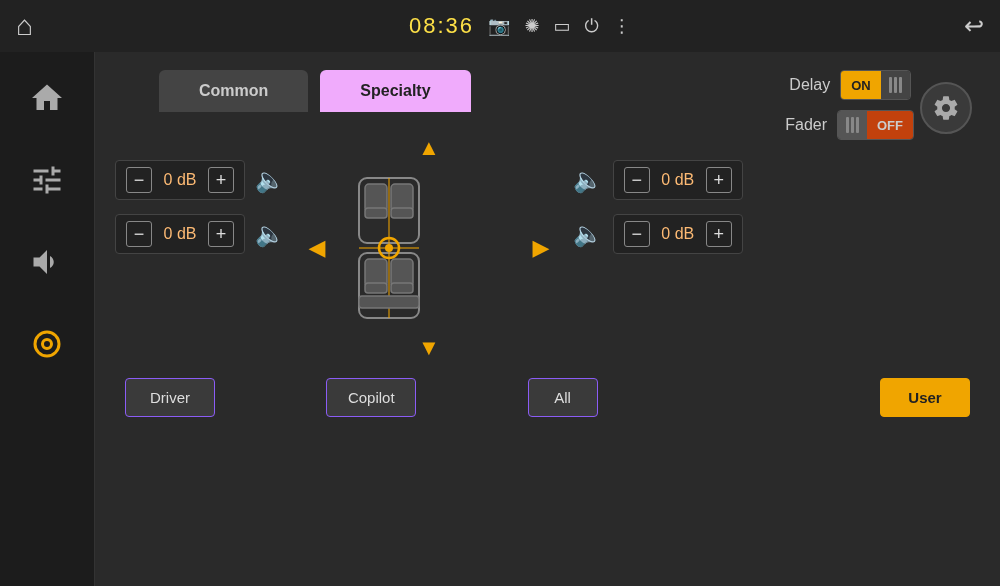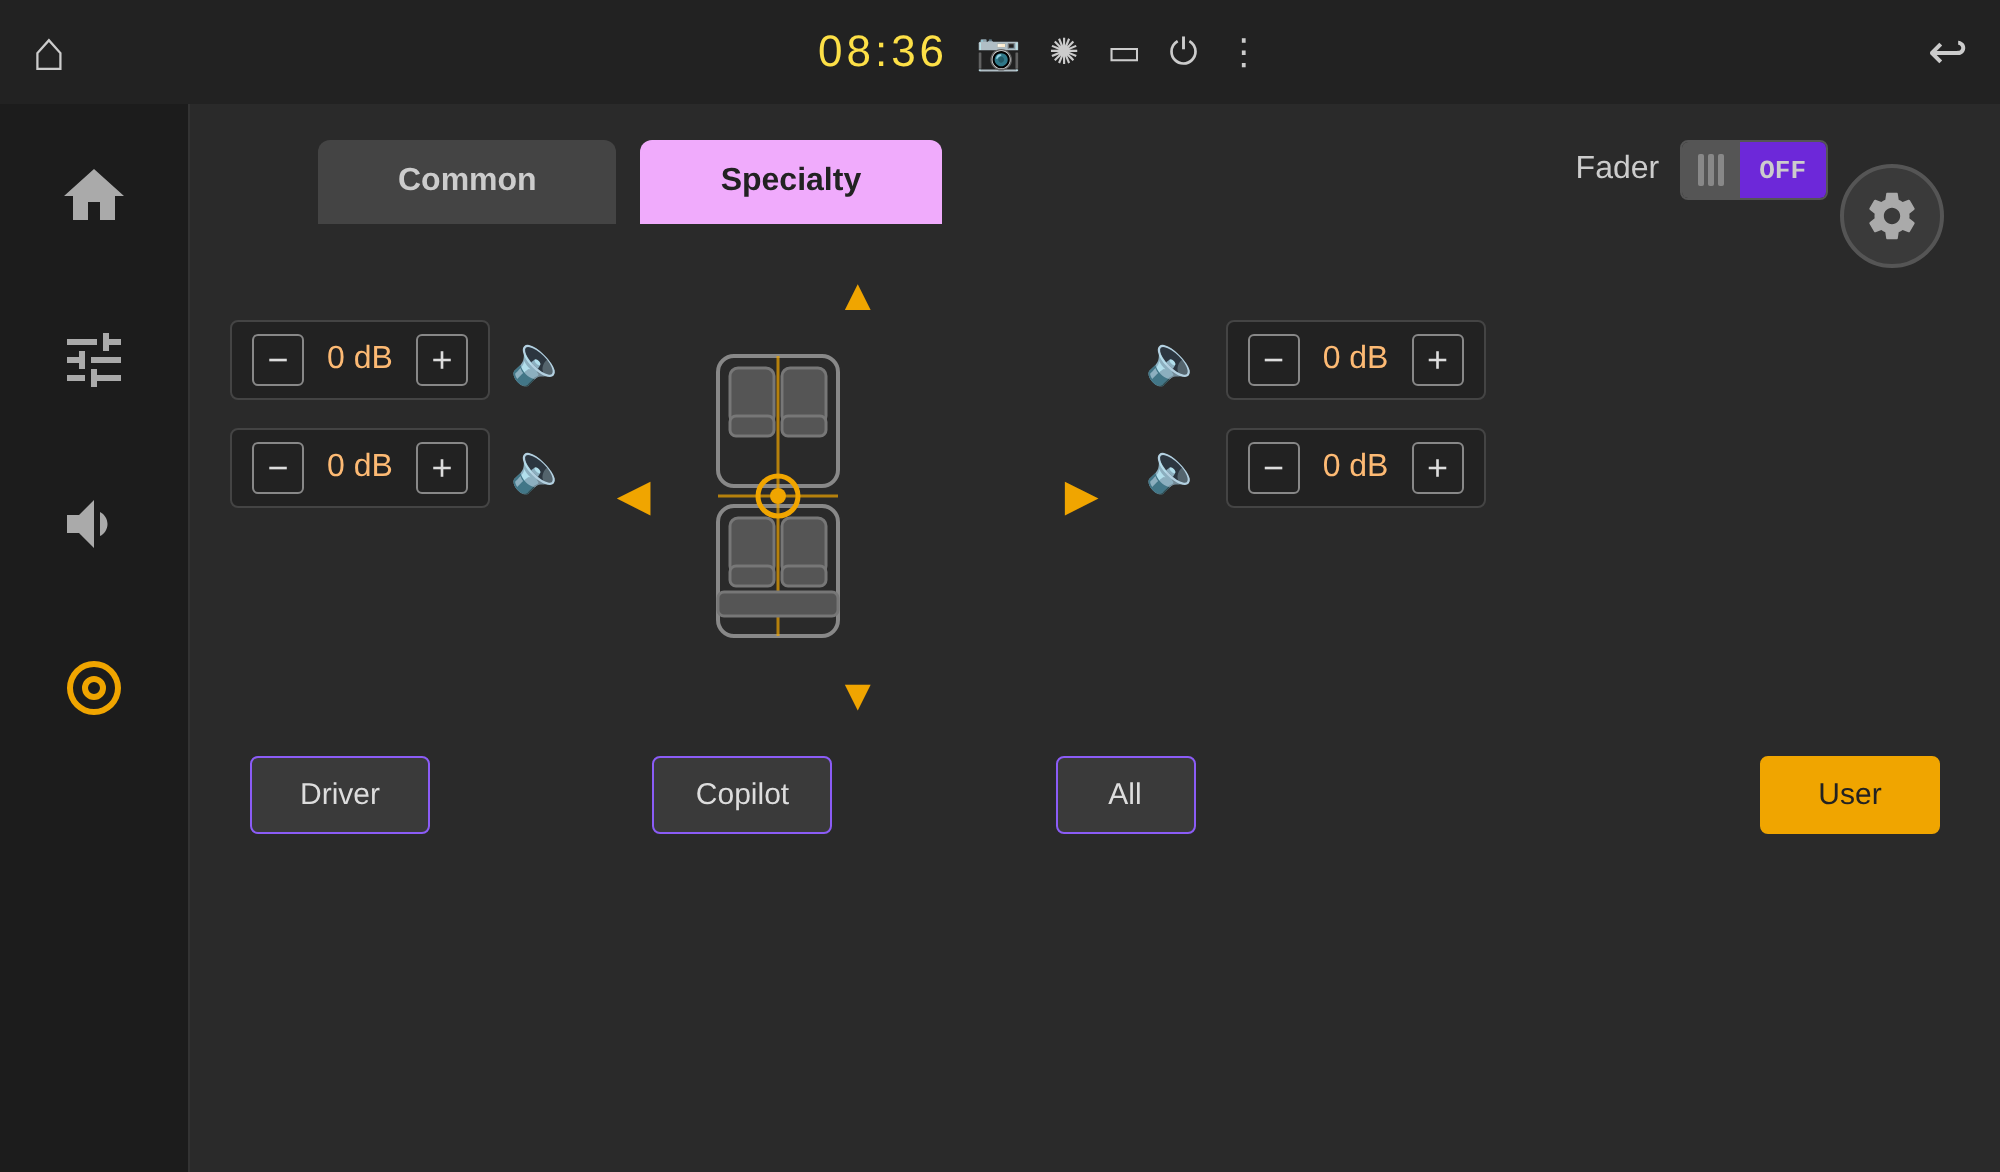--- a/index.html
+++ b/index.html
@@ -146,29 +146,28 @@
       align-items: center;
       gap: 2px;
     }
     .toggle-line {
       width: 3px;
       height: 16px;
       background: #888;
       border-radius: 1px;
     }
     .toggle-off {
-      background: #6d28d9;
+      background: #c2410c;
       color: #ccc;
       font-weight: bold;
       font-size: 13px;
       padding: 16px 10px;
       height: 100%;
       display: flex;
       align-items: center;
-      font-family: Liberation Mono, monospace;
     }
     .toggle-lines-left {
       background: #555;
       padding: 0 8px;
       height: 100%;
       display: flex;
       align-items: center;
       gap: 2px;
     }
 
@@ -247,21 +246,21 @@
       padding: 10px 20px;
       border-radius: 4px;
       cursor: pointer;
       min-width: 90px;
       text-align: center;
     }
     .ctrl-btn-active {
       background: #f0a500;
       border: 1px solid #f0a500;
       color: #222;
-      font-weight: normal;
+      font-weight: bold;
     }
 
     .center-diagram {
       display: flex;
       flex-direction: column;
       align-items: center;
       gap: 2px;
     }
   </style>
 </head>
@@ -310,20 +309,31 @@
 <div class="main">
 
   <div class="tab-bar">
     <button class="tab tab-common">Common</button>
     <button class="tab tab-specialty">Specialty</button>
   </div>
 
   <div class="right-controls">
     <div style="position:relative;display:flex;gap:10px;align-items:center;flex-direction:column;margin-right:70px;">
       <div class="control-row">
+        <span class="control-label">Delay</span>
+        <div class="toggle-switch">
+          <div class="toggle-on">ON</div>
+          <div class="toggle-lines">
+            <div class="toggle-line"></div>
+            <div class="toggle-line"></div>
+            <div class="toggle-line"></div>
+          </div>
+        </div>
+      </div>
+      <div class="control-row">
         <span class="control-label">Fader</span>
         <div class="toggle-switch">
           <div class="toggle-lines-left">
             <div class="toggle-line"></div>
             <div class="toggle-line"></div>
             <div class="toggle-line"></div>
           </div>
           <div class="toggle-off">OFF</div>
         </div>
       </div>

